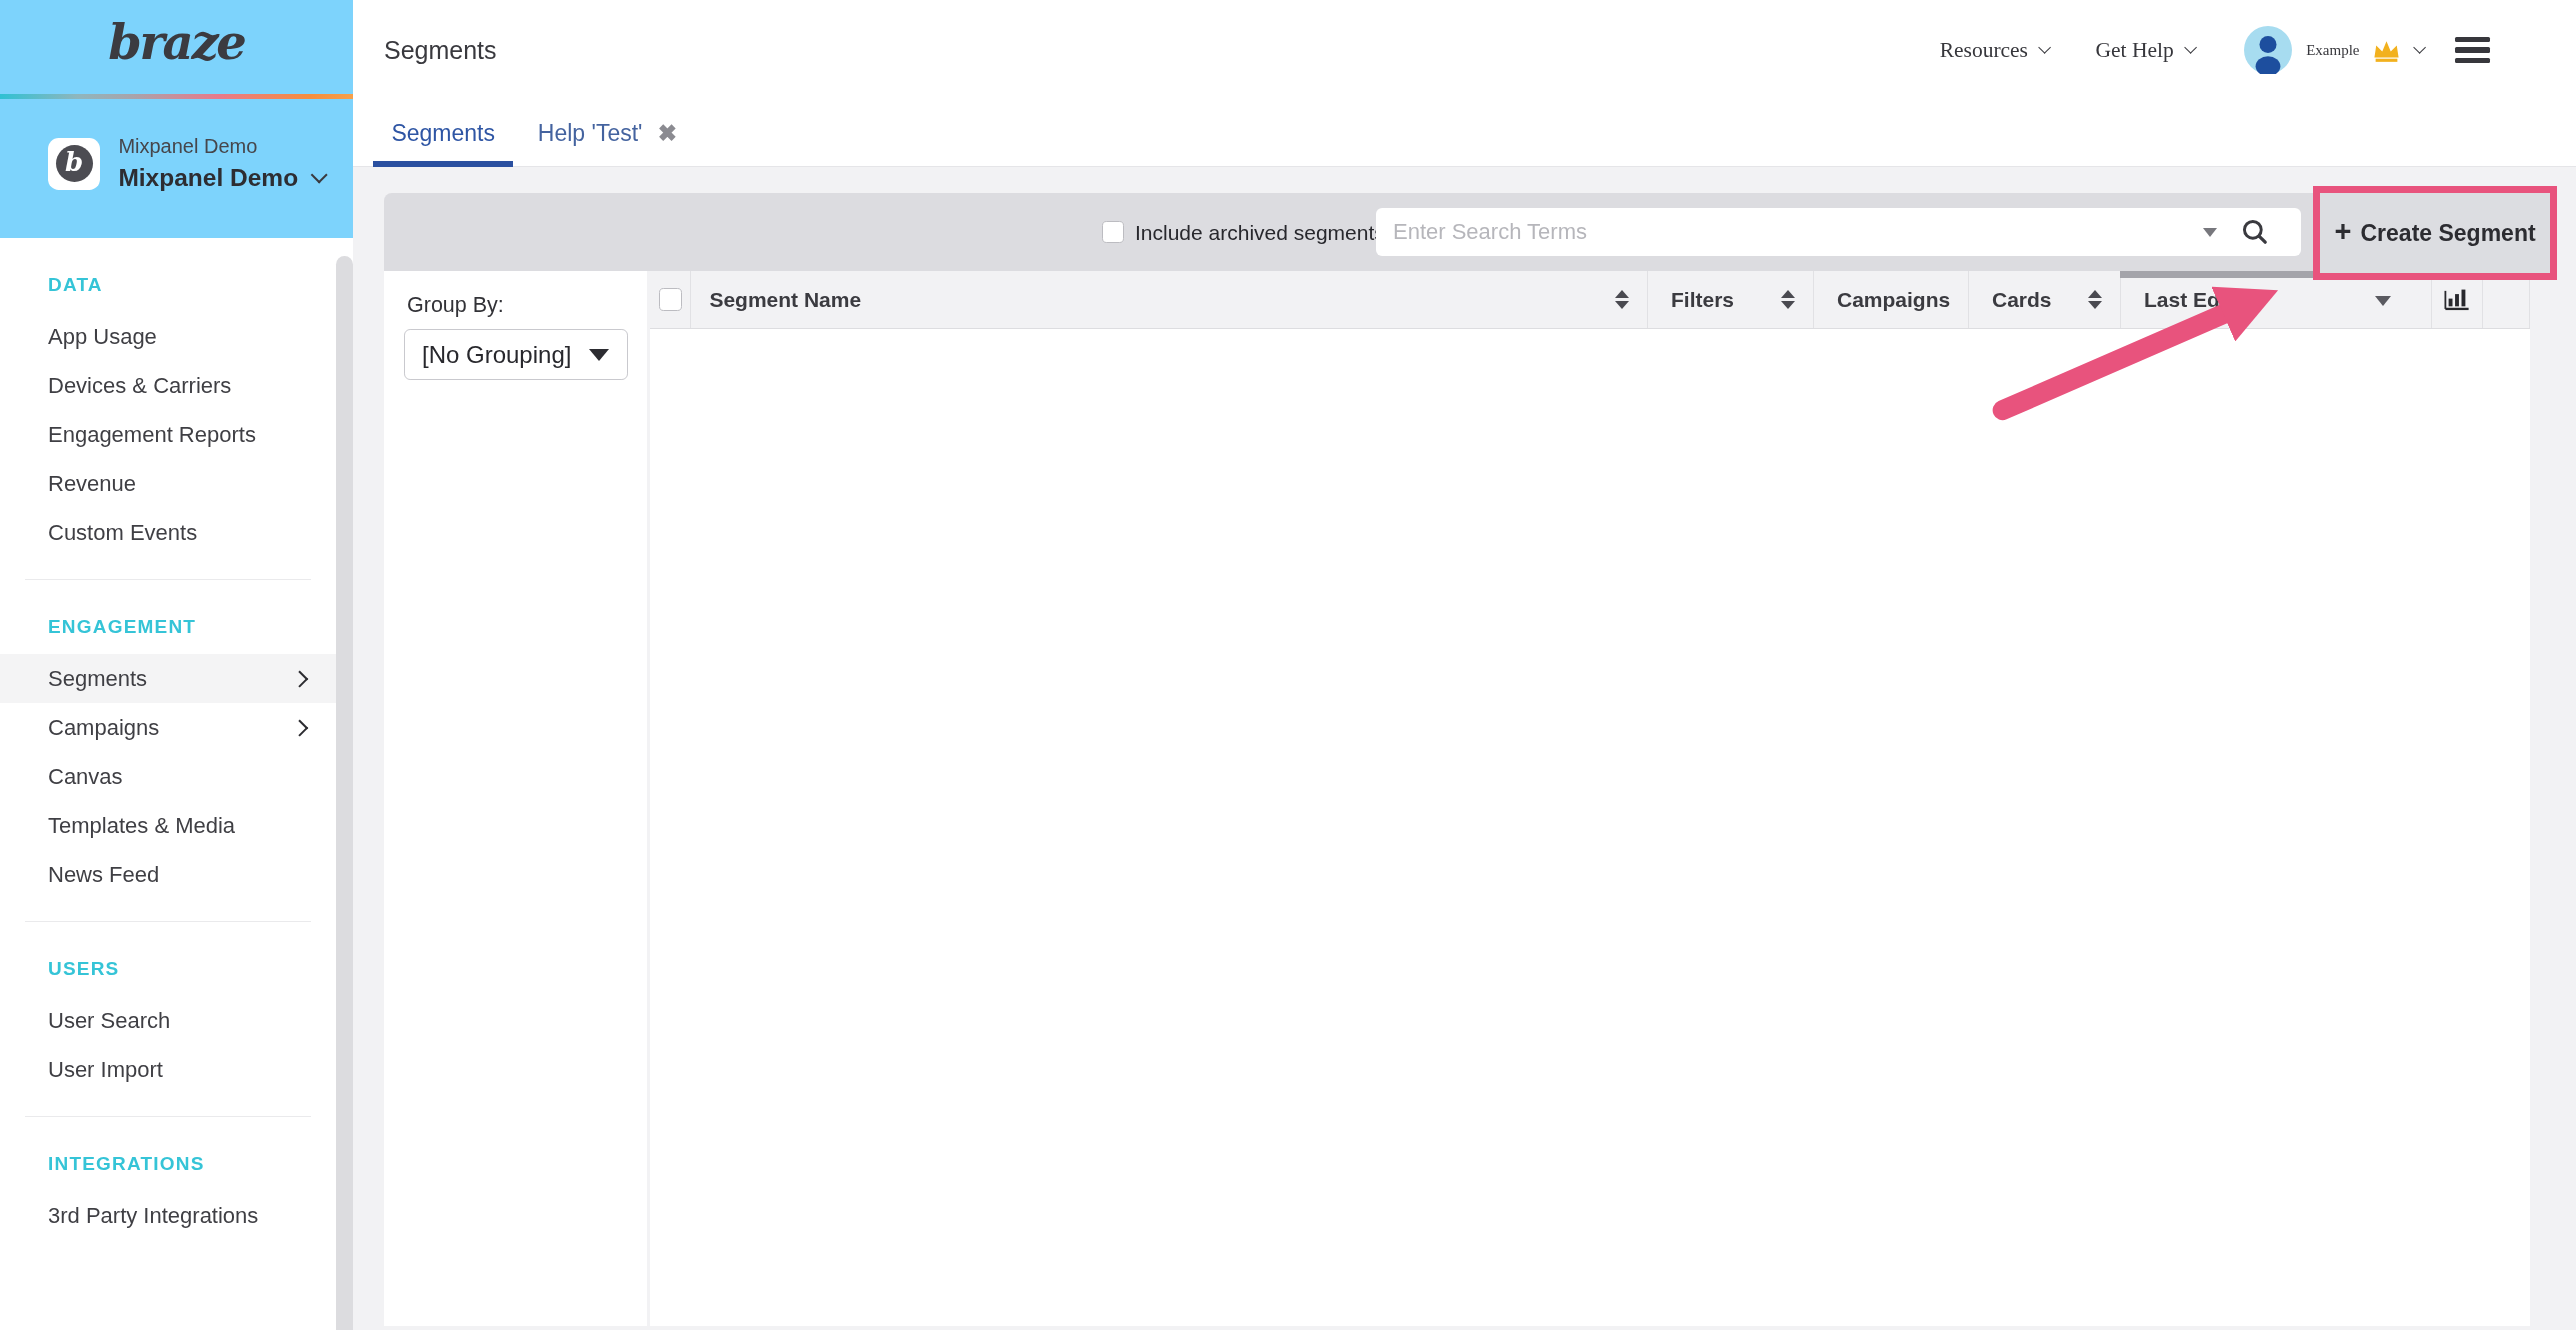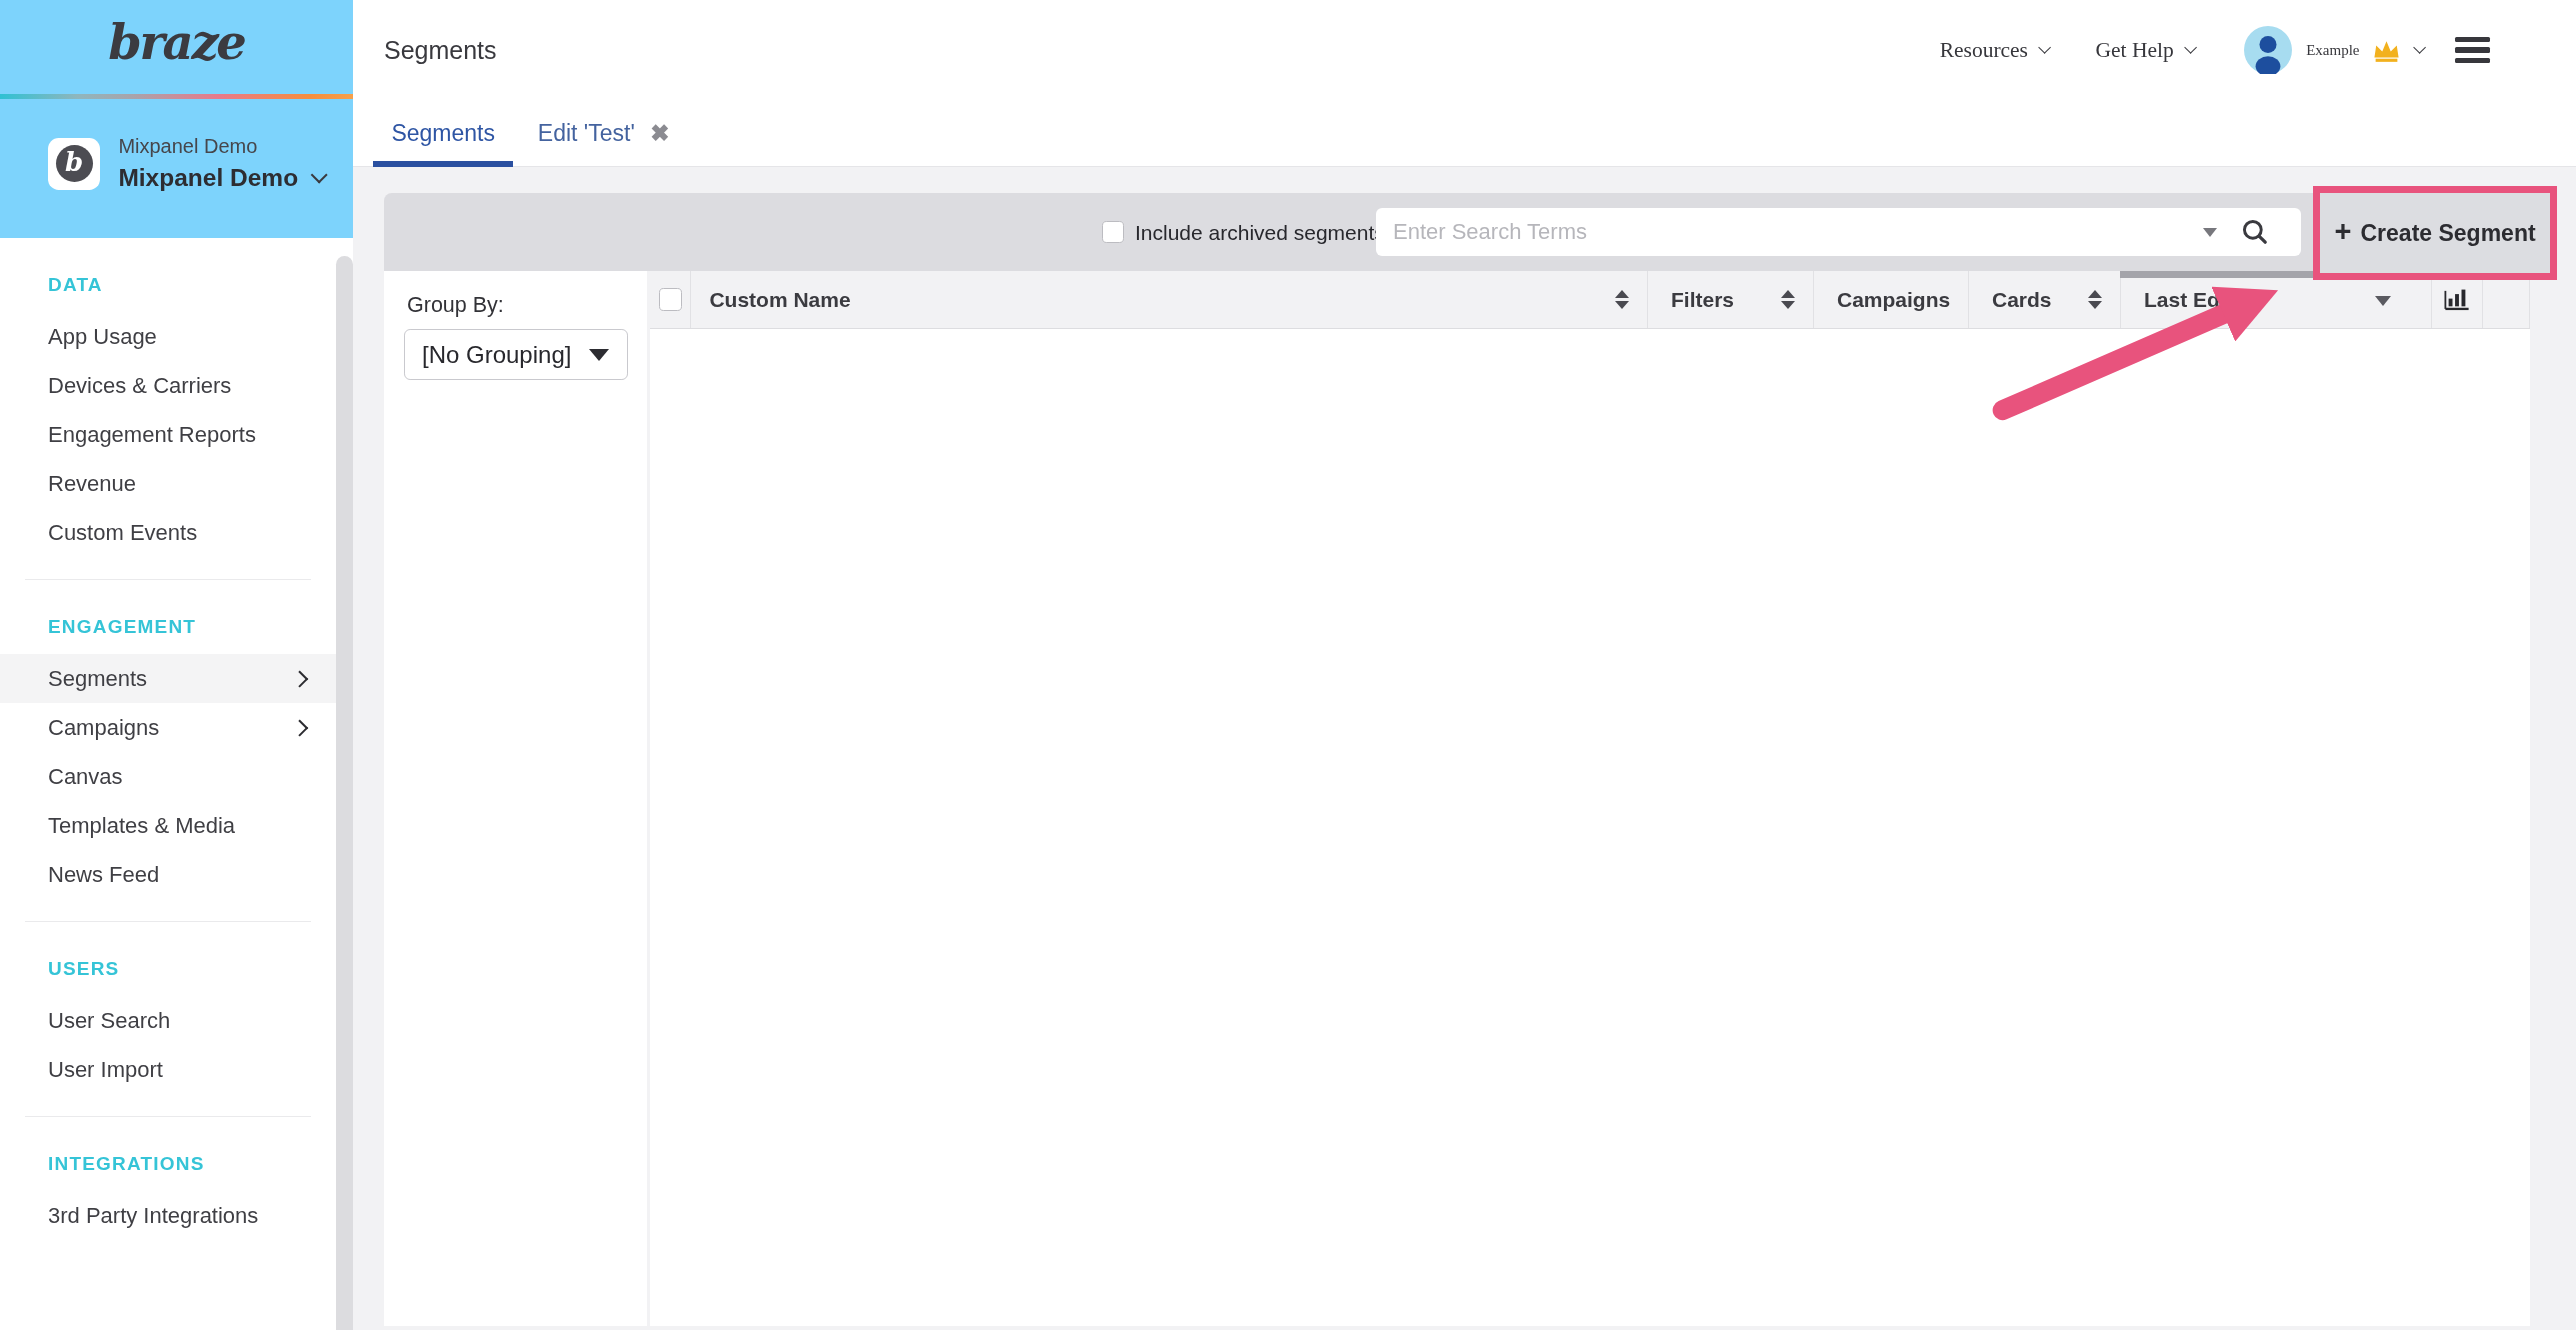--- a/index.html
+++ b/index.html
@@ -219,21 +219,21 @@
       </div>
   </div>
 </div>
 
 <div class="tabbar">
   <div class="tab active">
     <span>Segments</span>
     <div class="tab-underline"></div>
   </div>
   <div class="tab inactive">
-    <span>Edit 'Test'</span>
+    <span>Help 'Test'</span>
     <span class="tab-close">✖</span>
   </div>
 </div>
 
 <div class="main">
 
   <div class="toolbar">
     <div class="cb toolbar-cb"></div>
     <div class="toolbar-cb-label">Include archived segments</div>
     <div class="search-wrap">
@@ -259,21 +259,21 @@
       <span class="group-caret"></span>
     </div>
   </div>
 
   <div class="table">
     <div class="thead">
       <div class="th w-cb">
         <div class="cb" style="width:23px;height:23px;"></div>
       </div>
       <div class="th w-name">
-        <span class="th-label">Custom Name</span>
+        <span class="th-label">Segment Name</span>
         <span class="sort">
             <span class="up"></span>
             <span class="dn"></span>
           </span>
       </div>
       <div class="th w-filters">
         <span class="th-label">Filters</span>
         <span class="sort">
             <span class="up"></span>
             <span class="dn"></span>

